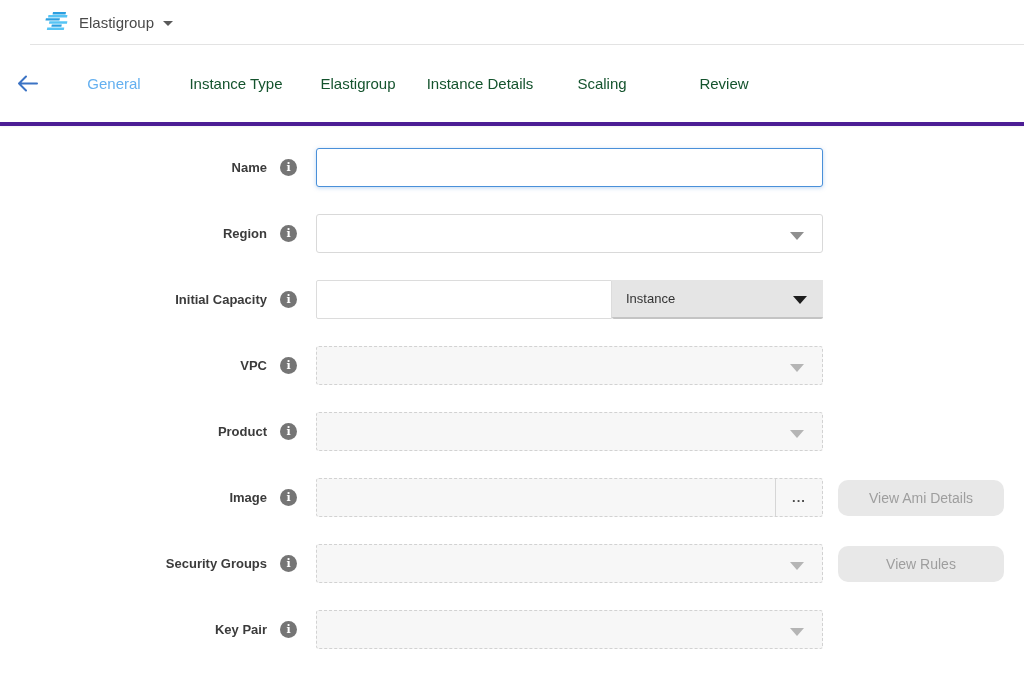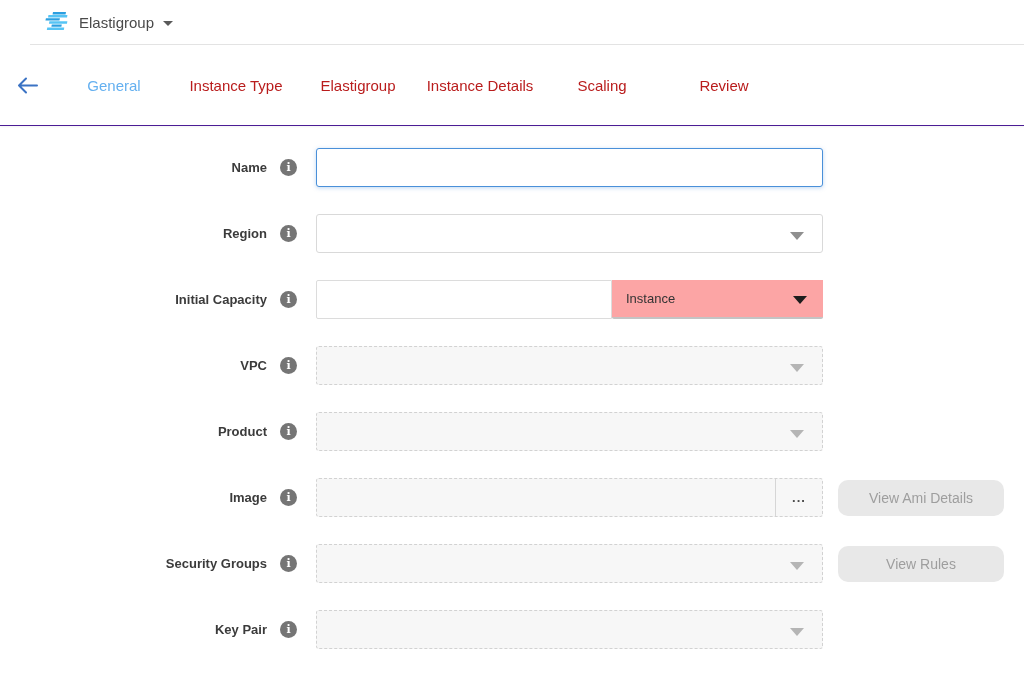--- a/index.html
+++ b/index.html
@@ -6,45 +6,45 @@
   html,body { width:1024px; height:688px; background:#fff; font-family:"Liberation Sans", sans-serif; overflow:hidden; }
 
   
   .topbar { height:45px; display:flex; align-items:center; padding:0 14px; border-bottom:1px solid #e3e3e3; background:#fff;margin-left:30px; }
   .logo { width:26px; height:21px; flex:0 0 auto; }
   .app-switcher { display:flex; align-items:center; cursor:pointer; margin-left:9px; }
   .app-name { font-size:15px; color:#4a4a4a; }
   .caret-sm { width:0; height:0; border-left:5px solid transparent; border-right:5px solid transparent; border-top:5px solid #5a5a5a; margin-left:9px; margin-top:2px; }
 
   
-  .tabbar { height:81px; display:flex; align-items:center; background:#fff; border-bottom:1px solid #4c1d95; box-shadow:0 1px 2px rgba(0,0,0,0.05); }
+  .tabbar { height:81px; display:flex; align-items:center; background:#fff; border-bottom:4px solid #4c1d95; box-shadow:0 1px 2px rgba(0,0,0,0.05); }
   .back-btn { margin-left:14px; width:26px; height:26px; display:flex; align-items:center; justify-content:center; cursor:pointer; flex:0 0 auto; }
   .tabs { display:flex; margin-left:13px; }
-  .tab { width:122px; text-align:center; font-size:15px; color:#b91c1c; cursor:pointer; white-space:nowrap; }
+  .tab { width:122px; text-align:center; font-size:15px; color:#14532d; cursor:pointer; white-space:nowrap; }
   .tab.active { color:#64b0f0; }
 
   
   .form { padding-top:22px;padding-left:16px; }
   .row { display:flex; align-items:center; height:39px; margin-bottom:27px; }
   .label-col { width:281px; display:flex; align-items:center; justify-content:flex-end; flex:0 0 auto; }
   .label { font-size:13px; font-weight:bold; color:#3b3b3b; white-space:nowrap; }
   .info { width:17px; height:17px; border-radius:50%; background:#757575; color:#fff; font-size:11px; font-weight:bold; display:flex; align-items:center; justify-content:center; margin-left:13px; cursor:pointer; flex:0 0 auto; font-family:"DejaVu Serif", serif; }
   .field-col { margin-left:19px; width:507px; position:relative; flex:0 0 auto; }
 
   .input-text { width:100%; height:39px; border:1px solid #d9d9d9; border-radius:3px; background:#fff; font-size:13px; padding:0 12px; outline:none; color:#333; }
   .input-text.focused { border:1px solid #4a90d9; box-shadow:0 1px 4px rgba(74,144,217,0.35); }
 
   .select { height:39px; border:1px solid #d9d9d9; border-radius:3px; background:#fff; position:relative; cursor:pointer; display:flex; align-items:center; padding:0 12px; font-size:13px; color:#333; }
   .select .sel-caret { position:absolute; right:18px; top:17px; width:0; height:0; border-left:7px solid transparent; border-right:7px solid transparent; border-top:8px solid #8f8f8f; }
   .select.disabled { border:1px dashed #d2d2d2; background:#f7f7f7; cursor:default; }
   .select.disabled .sel-caret { border-top-color:#b5b5b5; }
 
   .capacity-wrap { display:flex; width:100%; height:39px; }
   .capacity-input { width:296px; height:39px; border:1px solid #dcdcdc; border-radius:2px 0 0 2px; font-size:13px; padding:0 12px; outline:none; color:#333; background:#fff; }
-  .unit-select { width:211px; height:39px; background:#fca5a5; border-bottom:2px solid #c4c4c4; border-radius:0 0 2px 2px; display:flex; align-items:center; padding:0 14px; font-size:13px; color:#333; position:relative; cursor:pointer; }
+  .unit-select { width:211px; height:39px; background:#e5e5e5; border-bottom:2px solid #c4c4c4; border-radius:0 0 2px 2px; display:flex; align-items:center; padding:0 14px; font-size:13px; color:#333; position:relative; cursor:pointer; }
   .unit-select .unit-caret { position:absolute; right:16px; top:16px; width:0; height:0; border-left:7px solid transparent; border-right:7px solid transparent; border-top:8px solid #1d1d1d; }
 
   .browse-field { height:39px; border:1px dashed #d2d2d2; border-radius:3px; background:#f7f7f7; position:relative; display:flex; align-items:center; padding:0 12px; font-size:13px; color:#333; }
   .browse-btn { position:absolute; top:0; right:0; bottom:0; width:47px; border-left:1px solid #d6d6d6; display:flex; align-items:center; justify-content:center; font-size:13px; font-weight:bold; color:#4a4a4a; letter-spacing:1px; cursor:pointer; }
 
   .action-btn { margin-left:15px; width:166px; height:36px; background:#e8e8e8; color:#9e9e9e; border:none; border-radius:10px; font-size:14px; font-family:"Liberation Sans", sans-serif; cursor:pointer; flex:0 0 auto; }
 </style>
 </head>
 <body>
 

